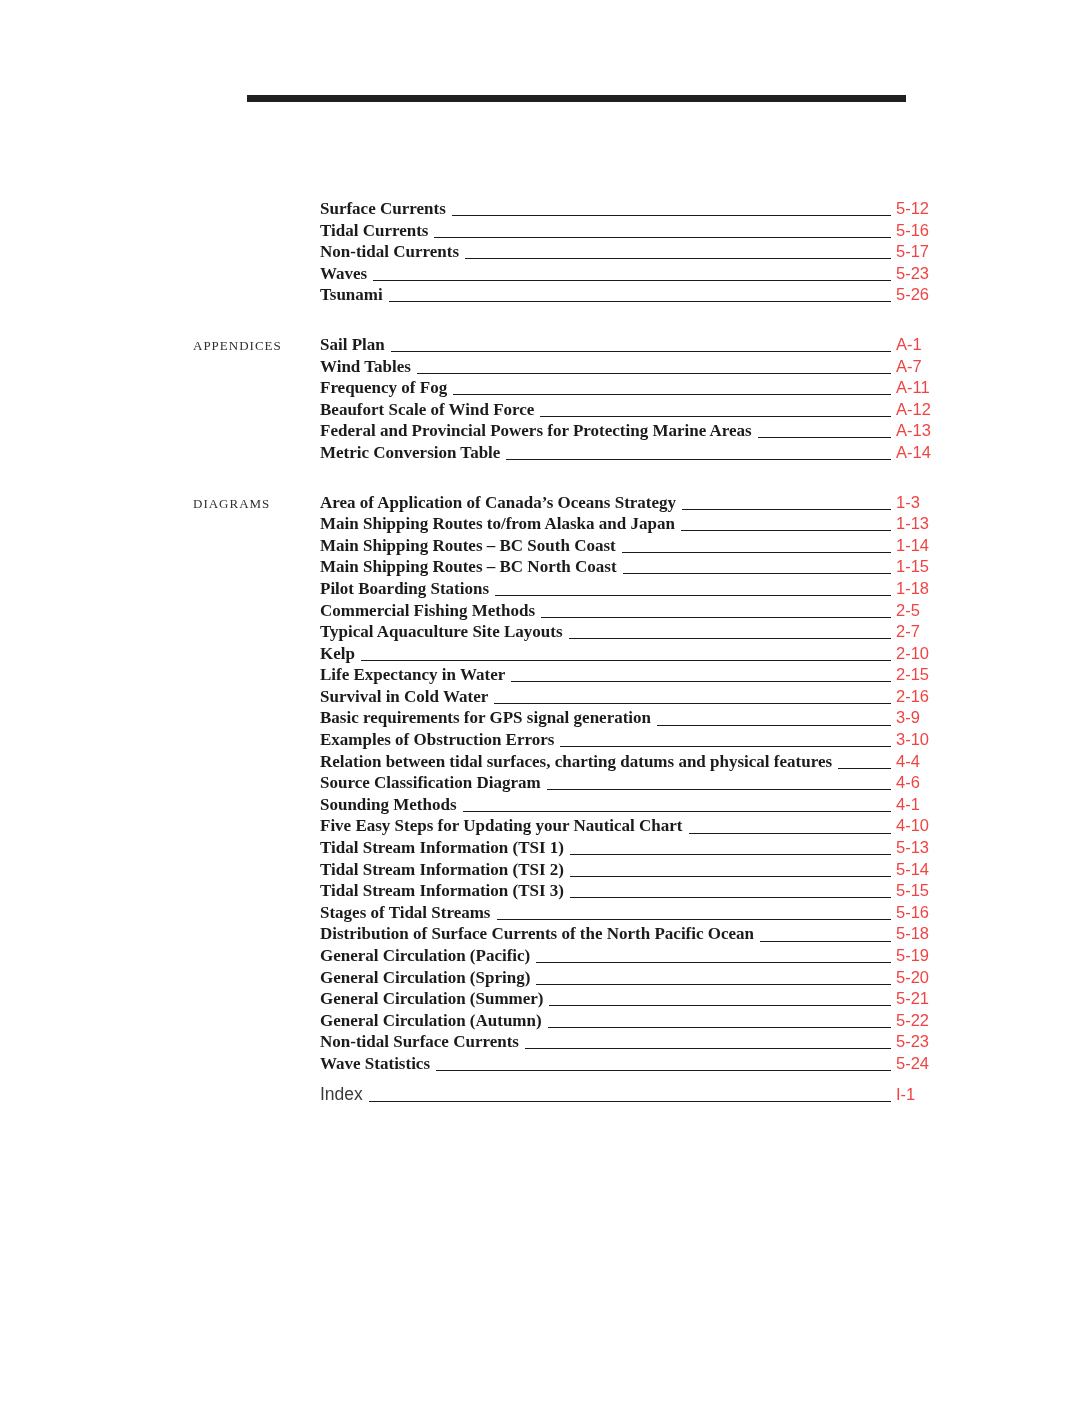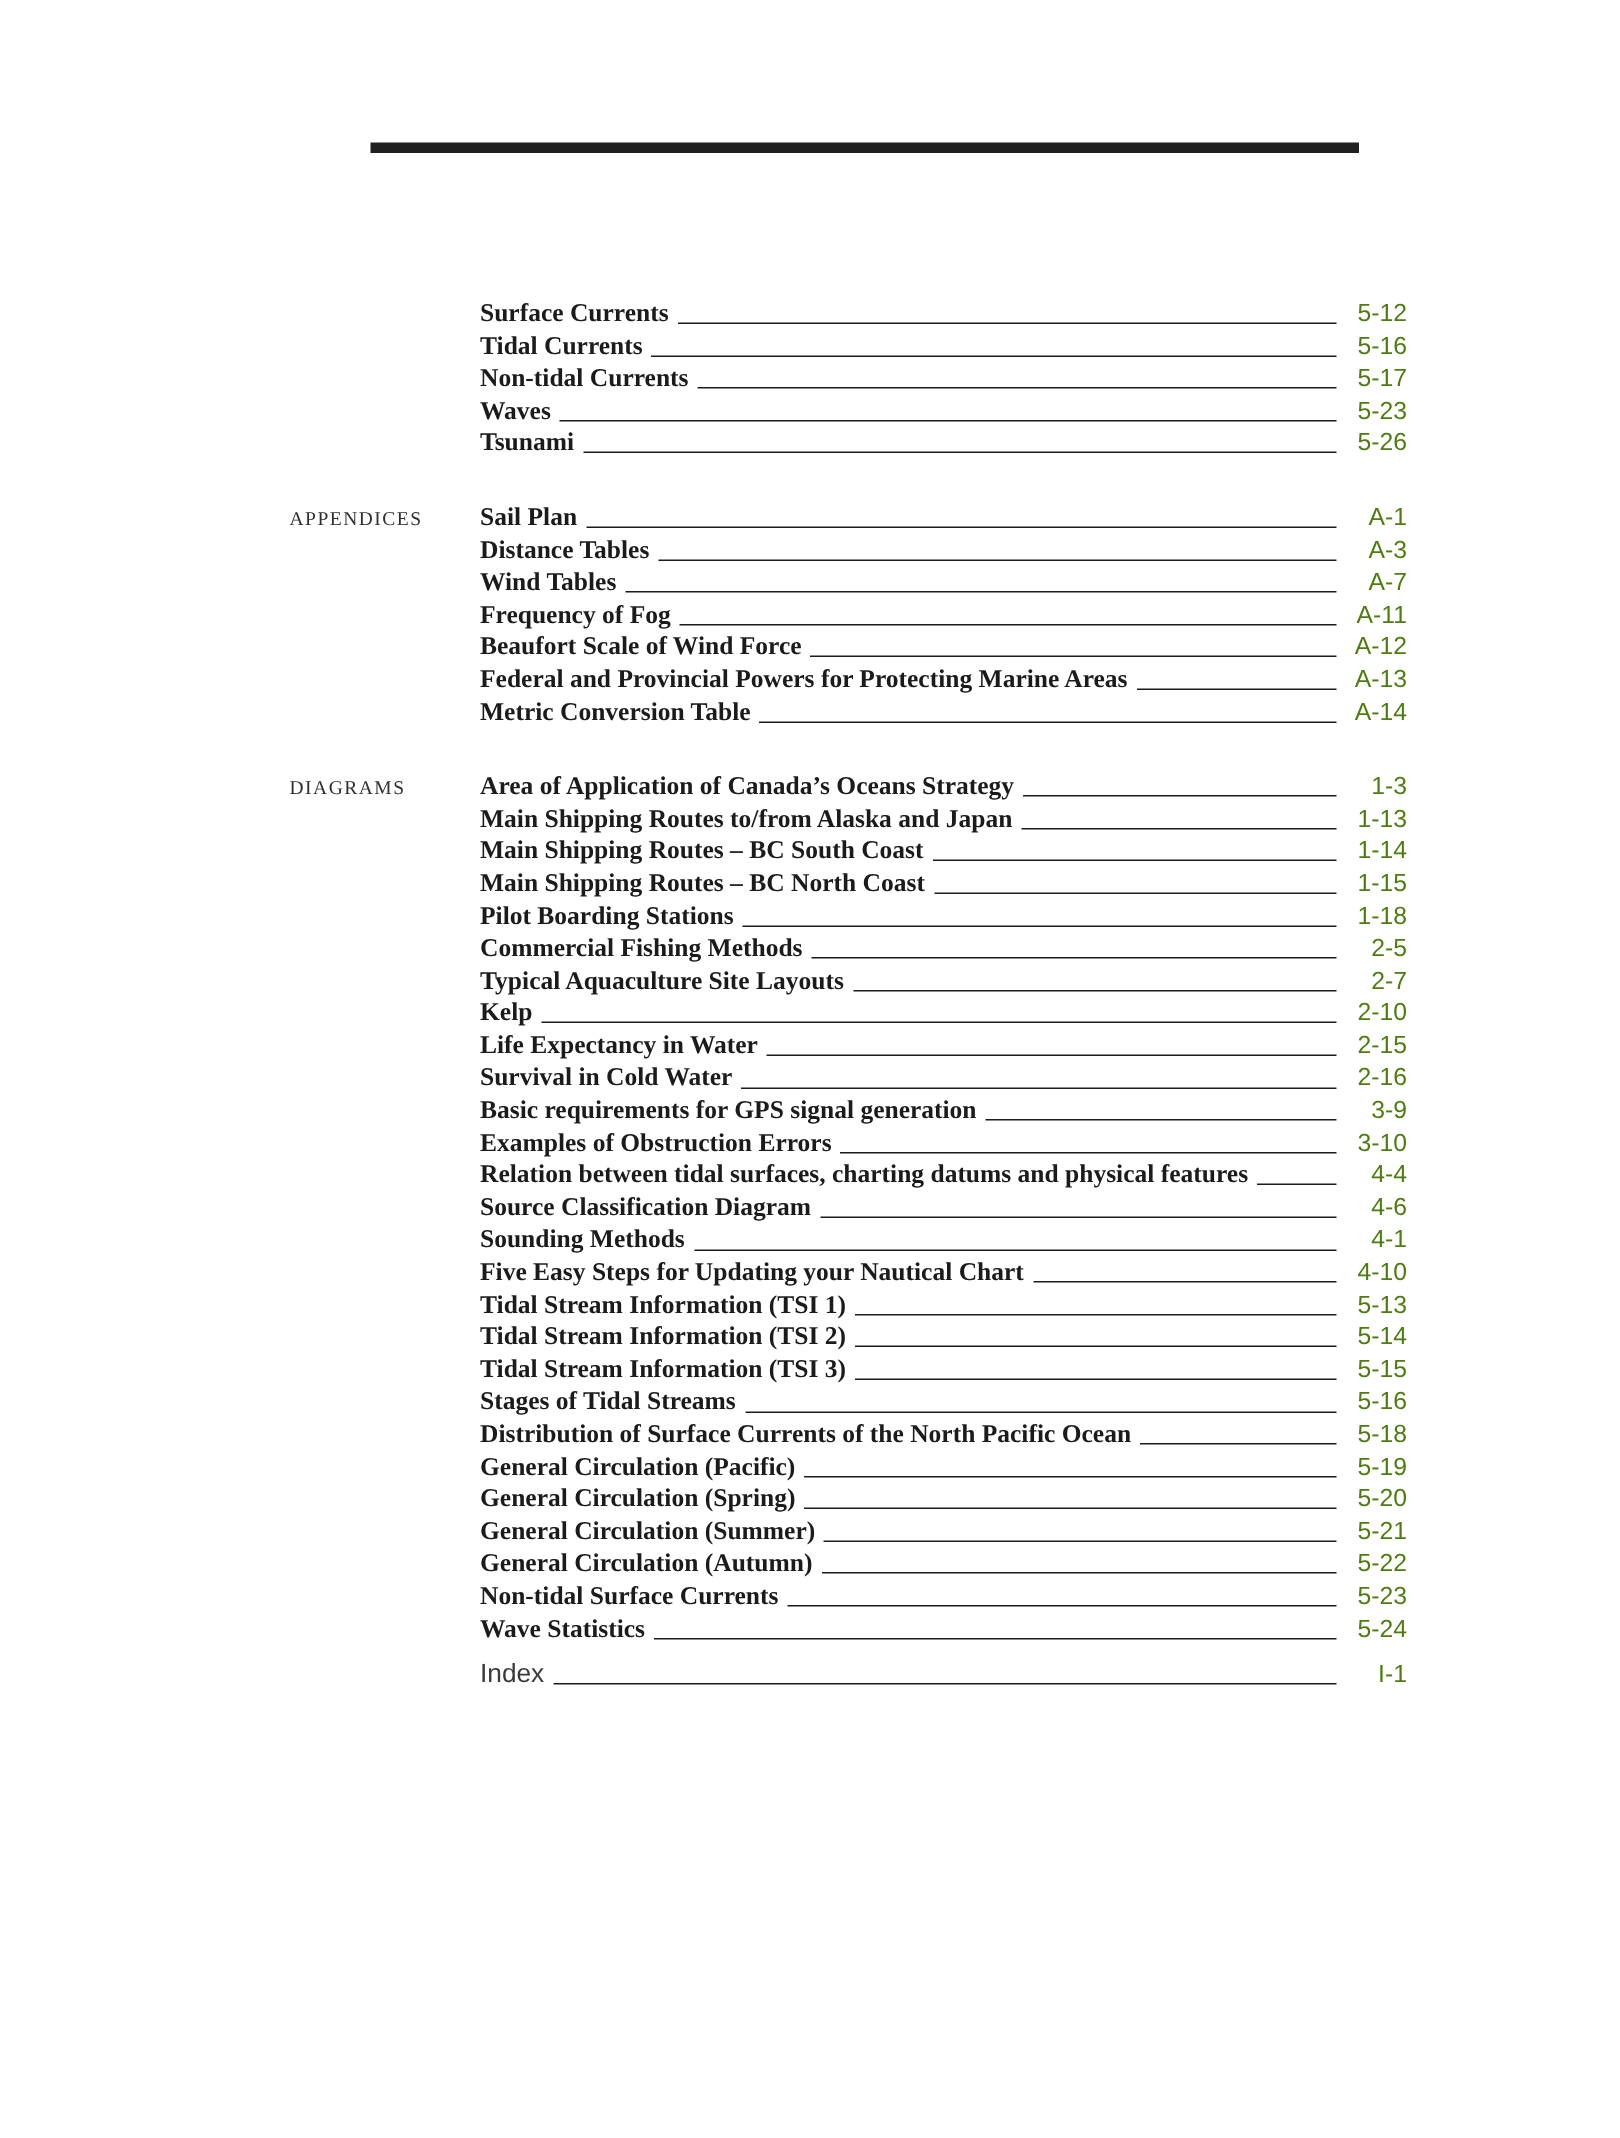--- a/index.html
+++ b/index.html
@@ -24,21 +24,21 @@
   .entry-title {
     font-weight:bold; font-size:17px; line-height:21.6px;
     color:#1b1b1b; white-space:nowrap; flex-shrink:0;
   }
   .leader {
     flex:1; min-width:8px; border-bottom:1.4px solid #1b1b1b;
     margin:0 5px 3.5px 6px; align-self:flex-end;
   }
   .entry-page {
     font-family:"Liberation Sans", sans-serif; font-size:16.5px;
-    color:#4d7c0f; min-width:42px; text-align:right; white-space:nowrap;
+    color:#ef4444; min-width:42px; text-align:left; white-space:nowrap;
     flex-shrink:0;
   }
   .index-group { margin-top:9px; }
   .index-title {
     font-family:"Liberation Sans", sans-serif; font-weight:normal;
     font-size:17.5px; color:#3a3a3a;
   }
   .watermark {
     position:absolute; left:168px; top:1270px;
     font-family:"Liberation Serif", serif; font-weight:bold;
@@ -96,25 +96,20 @@
             </div>
           </div>
         </div>
         <div class="toc-group">
           <div class="group-label">APPENDICES</div>
           <div class="entry-list">
             <div class="entry">
               <span class="entry-title">Sail Plan</span>
               <span class="leader"></span>
               <span class="entry-page">A-1</span>
-            </div>
-            <div class="entry">
-              <span class="entry-title">Distance Tables</span>
-              <span class="leader"></span>
-              <span class="entry-page">A-3</span>
             </div>
             <div class="entry">
               <span class="entry-title">Wind Tables</span>
               <span class="leader"></span>
               <span class="entry-page">A-7</span>
             </div>
             <div class="entry">
               <span class="entry-title">Frequency of Fog</span>
               <span class="leader"></span>
               <span class="entry-page">A-11</span>

